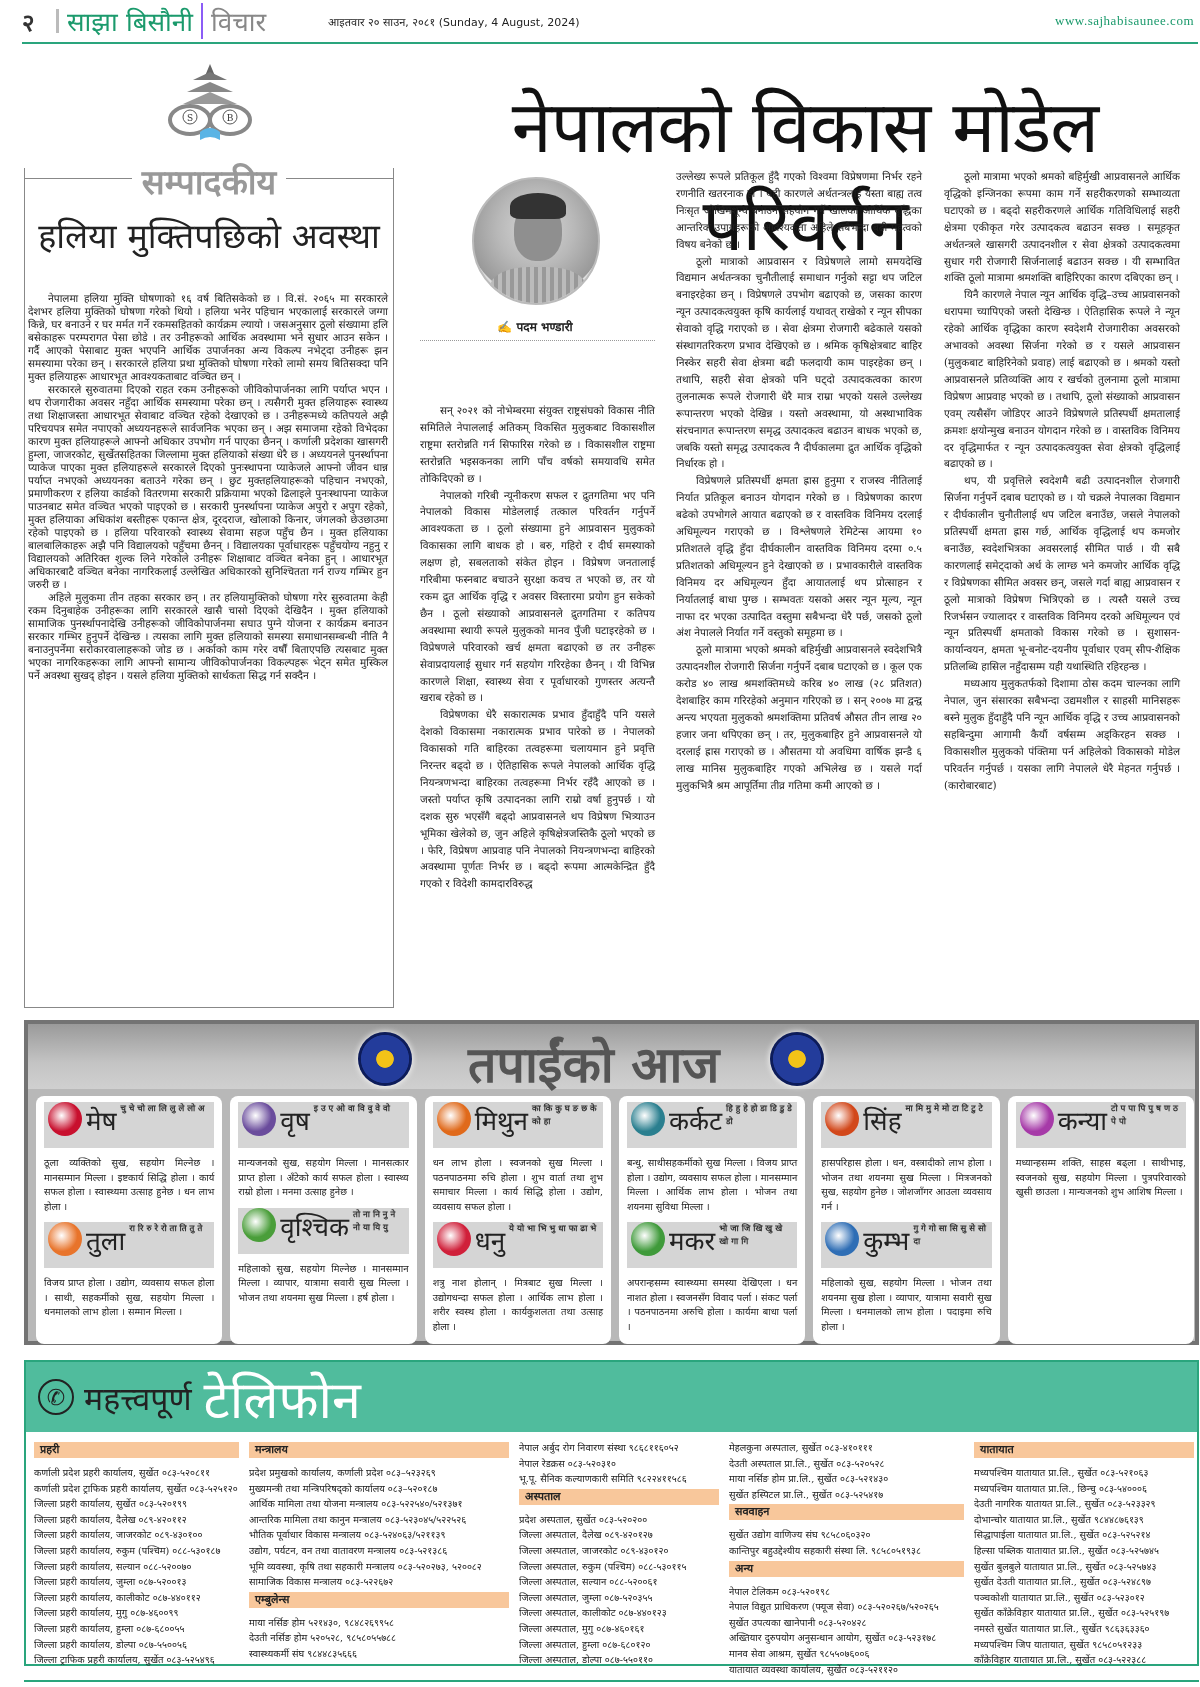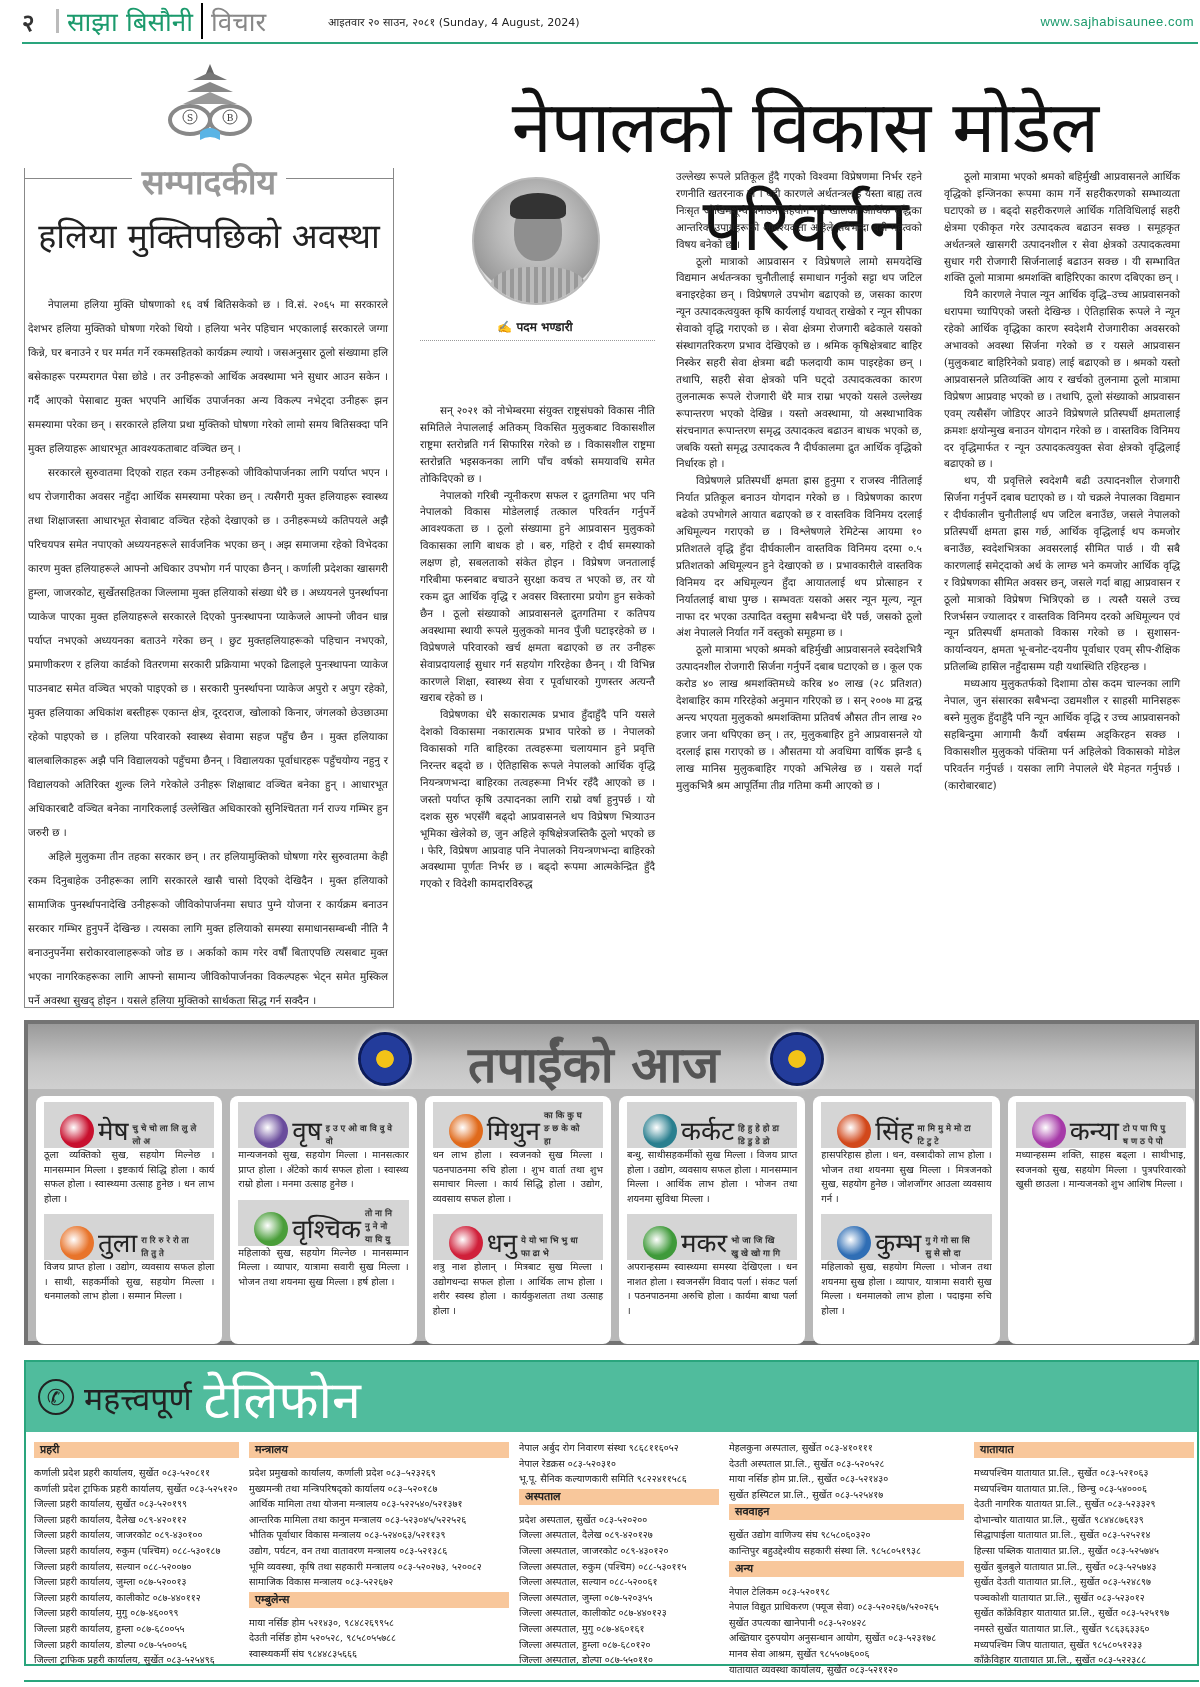--- a/index.html
+++ b/index.html
@@ -1,51 +1,51 @@
 <!DOCTYPE html>
 <html><head>
 <meta charset="utf-8">
 <style>
 *{box-sizing:border-box;margin:0;padding:0}
 body{width:1200px;height:1687px;background:#fff;font-family:"DejaVu Serif",serif;color:#222;overflow:hidden;position:relative}
 .header{position:absolute;left:22px;top:0;width:1176px;height:44px;border-bottom:2px solid #2aa57d;display:flex;align-items:center}
 .pgno{font-size:24px;font-weight:bold;color:#333;width:26px}
 .sep{width:3px;height:24px;background:#bbb;margin:0 8px}
 .brand{font-size:26px;color:#1b9a6c;font-family:"DejaVu Sans",sans-serif}
-.section{font-size:26px;color:#888;font-family:Liberation Sans, sans-serif;margin-left:8px;border-left:2px solid #000000;padding-left:8px}
+.section{font-size:26px;color:#888;font-family:Liberation Sans, sans-serif;margin-left:8px;border-left:2px solid #8b5cf6;padding-left:8px}
 .dateline{font-size:11px;margin-left:62px;color:#222;font-family:"DejaVu Sans",sans-serif}
-.site{margin-left:auto;color:#1b9a6c;font-size:13px;font-family:Liberation Sans, sans-serif;letter-spacing:.5px;padding-right:4px}
+.site{margin-left:auto;color:#1b9a6c;font-size:13px;font-family:Liberation Serif, serif;letter-spacing:.5px;padding-right:4px}
 .logo{position:absolute;left:165px;top:62px;width:90px;height:90px}
 .ed-box{position:absolute;left:24px;top:168px;width:370px;height:840px;border:1px solid #888;border-top:none}
 .ed-label{position:absolute;left:24px;top:158px;width:370px;text-align:center;font-size:34px;color:#999;font-weight:bold}
 .ed-label span{background:#fff;padding:0 10px;position:relative;z-index:1}
 .ed-line{position:absolute;left:24px;top:178px;width:370px;height:1px;background:#888}
 .ed-title{position:absolute;left:24px;top:212px;width:370px;text-align:center;font-size:34px;font-family:"DejaVu Sans",sans-serif;color:#222}
-.ed-body{position:absolute;left:28px;top:292px;width:360px;font-size:10.4px;line-height:24px;text-align:justify}
+.ed-body{position:absolute;left:28px;top:292px;width:360px;font-size:10.4px;line-height:13px;text-align:justify}
 .ed-body p{text-indent:20px}
 .main-title{position:absolute;left:420px;top:75px;width:770px;font-size:72px;font-family:"DejaVu Sans",sans-serif;color:#111;text-align:center;letter-spacing:-1px}
 .photo{position:absolute;left:472px;top:177px;width:128px;height:128px;border-radius:50%;background:radial-gradient(circle at 50% 40%,#d8d8d8 0,#b8b8b8 40%,#999 70%,#ddd 71%);border:2px solid #bbb;overflow:hidden}
 .photo .face{position:absolute;left:40px;top:24px;width:48px;height:58px;border-radius:45%;background:#8f8f8f}
 .photo .hair{position:absolute;left:36px;top:14px;width:56px;height:26px;border-radius:50% 50% 20% 20%;background:#333}
 .photo .shirt{position:absolute;left:16px;top:88px;width:96px;height:50px;border-radius:40% 40% 0 0;background:repeating-linear-gradient(90deg,#bbb 0 4px,#999 4px 8px)}
 .byline{position:absolute;left:420px;top:318px;width:230px;text-align:center;font-size:12px;font-weight:bold}
 .dotline{position:absolute;left:420px;top:340px;width:235px;border-top:1px dotted #999}
 .col{position:absolute;font-size:10.4px;line-height:16.9px;text-align:justify}
 .col p{text-indent:20px}
 .c1{left:420px;top:402px;width:235px}
 .c2{left:676px;top:168px;width:246px}
 .c3{left:944px;top:168px;width:236px}
 .horo{position:absolute;left:24px;top:1020px;width:1175px;height:325px;background:#b8b8b8;border:4px solid #737373}
 .horo-band{position:absolute;left:0;top:0;width:100%;height:65px;background:linear-gradient(#9a9a9a,#c4c4c4 60%,#d0d0d0)}
 .horo-title{position:absolute;left:440px;top:5px;font-size:50px;font-weight:bold;color:#555;font-family:"DejaVu Sans",sans-serif}
 .wheel{position:absolute;top:8px;width:54px;height:54px;border-radius:50%;background:radial-gradient(circle,#f3c318 0 22%,#233c9b 24% 62%,#0d1c5a 64% 100%);box-shadow:0 0 6px #fff}
 .hgrid{position:absolute;left:8px;top:72px;width:1158px;display:grid;grid-template-columns:repeat(6,1fr);gap:0 8px}
 .hcol{background:#fff;border-radius:8px;height:248px;padding:6px 8px}
 .sign{margin-bottom:8px}
-.sign-head{background:#d5d5d5;height:46px;display:flex;align-items:flex-end;padding:0 16px;margin-bottom:0}
+.sign-head{background:#d5d5d5;height:46px;display:flex;align-items:flex-start;padding:0 4px;margin-bottom:8px}
 .sign-icon{width:34px;height:34px;border-radius:50%;flex:none}
 .sign-name{font-size:26px;font-family:"DejaVu Sans",sans-serif;margin:0 4px;color:#222}
 .sign-letters{font-size:8.5px;line-height:13px;font-weight:bold;color:#333}
 .sign-text{font-size:9.6px;line-height:14.5px;text-align:justify;color:#222}
 .phone{position:absolute;left:24px;top:1360px;width:1175px;height:306px;border:2px solid #2aa57d;background:#fff}
 .phone-band{height:70px;background:#50bc9d;display:flex;align-items:center;padding-left:12px}
 .phone-icon{width:36px;height:36px;border:2px solid #222;border-radius:50%;display:flex;align-items:center;justify-content:center;font-size:22px;color:#222}
 .phone-t1{font-size:32px;font-family:"DejaVu Sans",sans-serif;color:#222;margin-left:10px}
 .phone-t2{font-size:52px;font-family:"DejaVu Sans",sans-serif;color:#fff;margin-left:12px}
 .pcols{position:absolute;top:78px;left:8px;display:flex}

